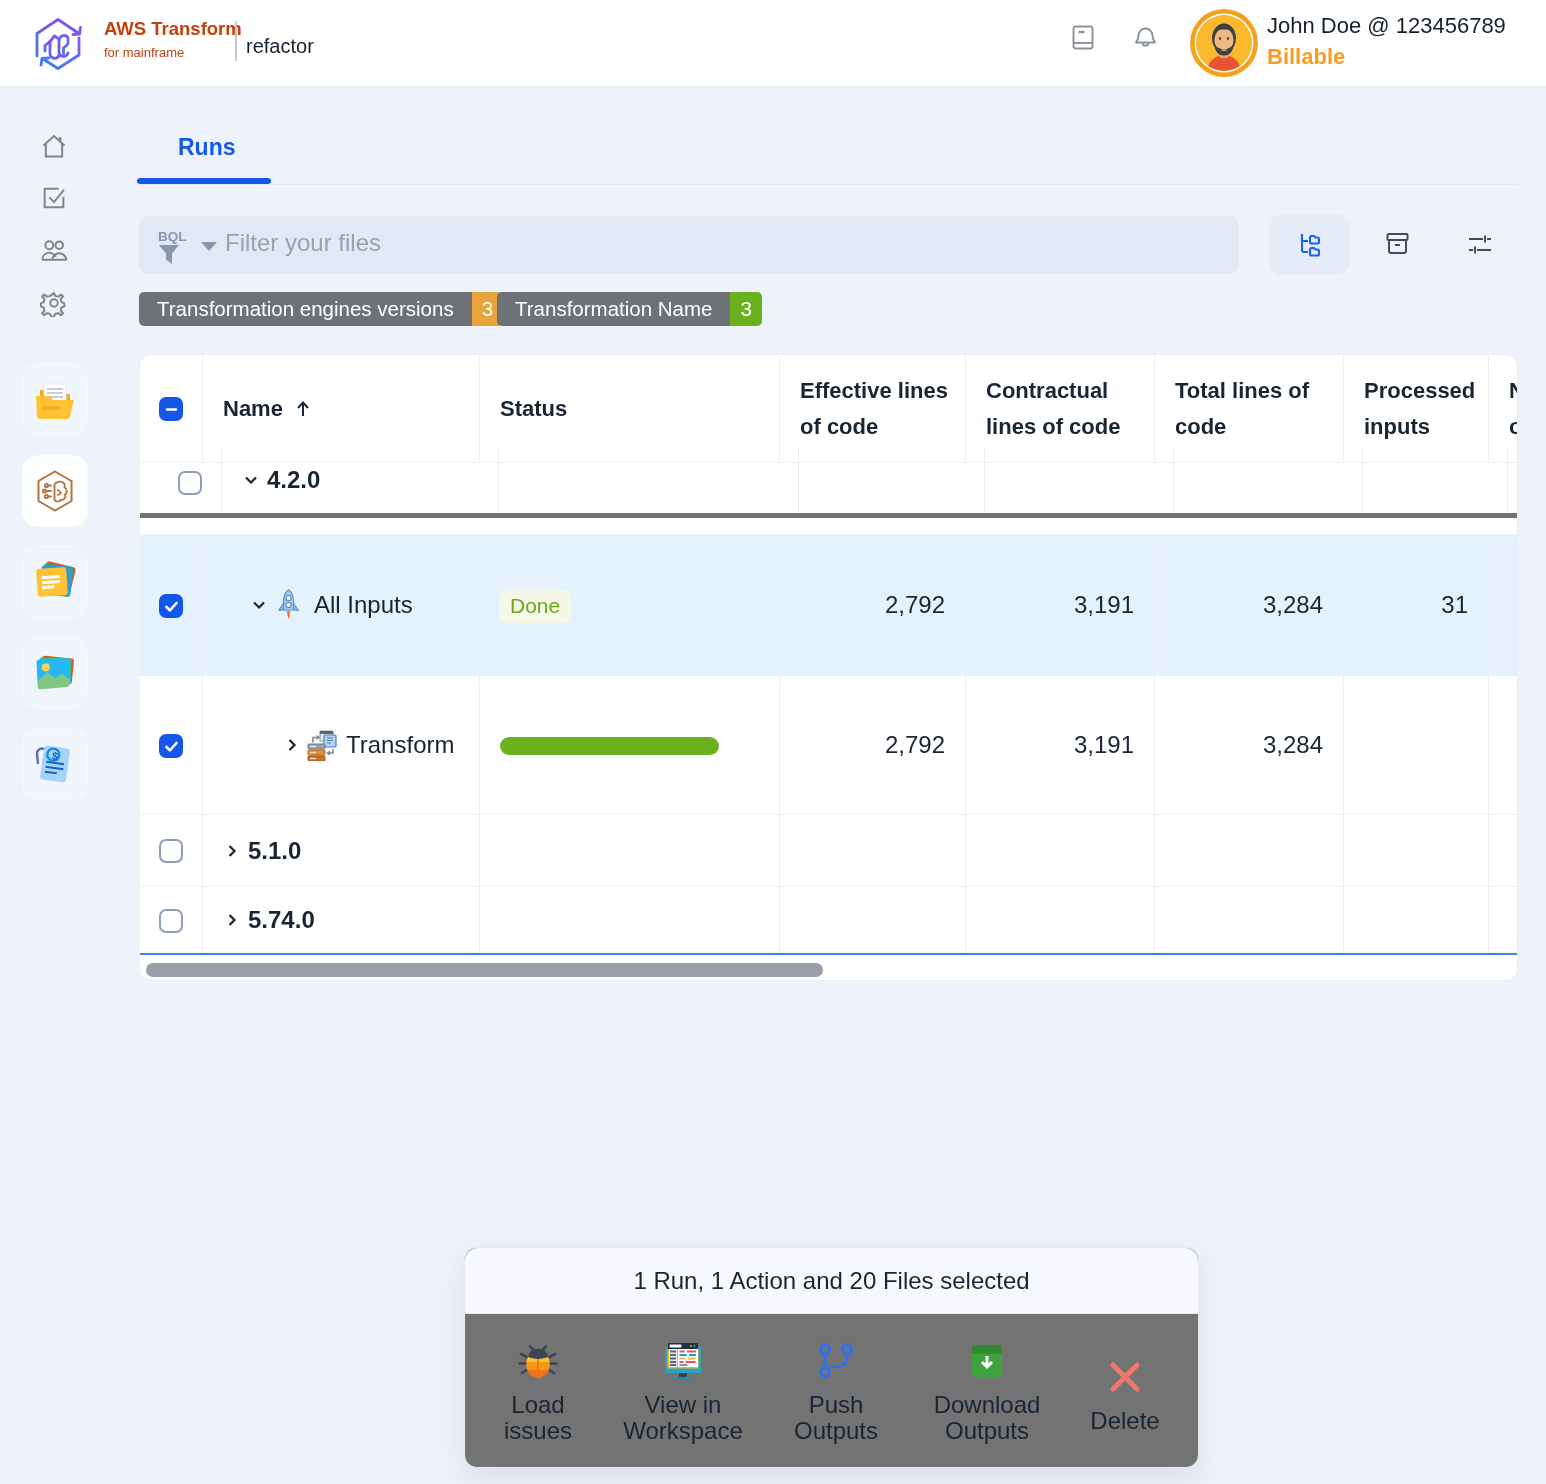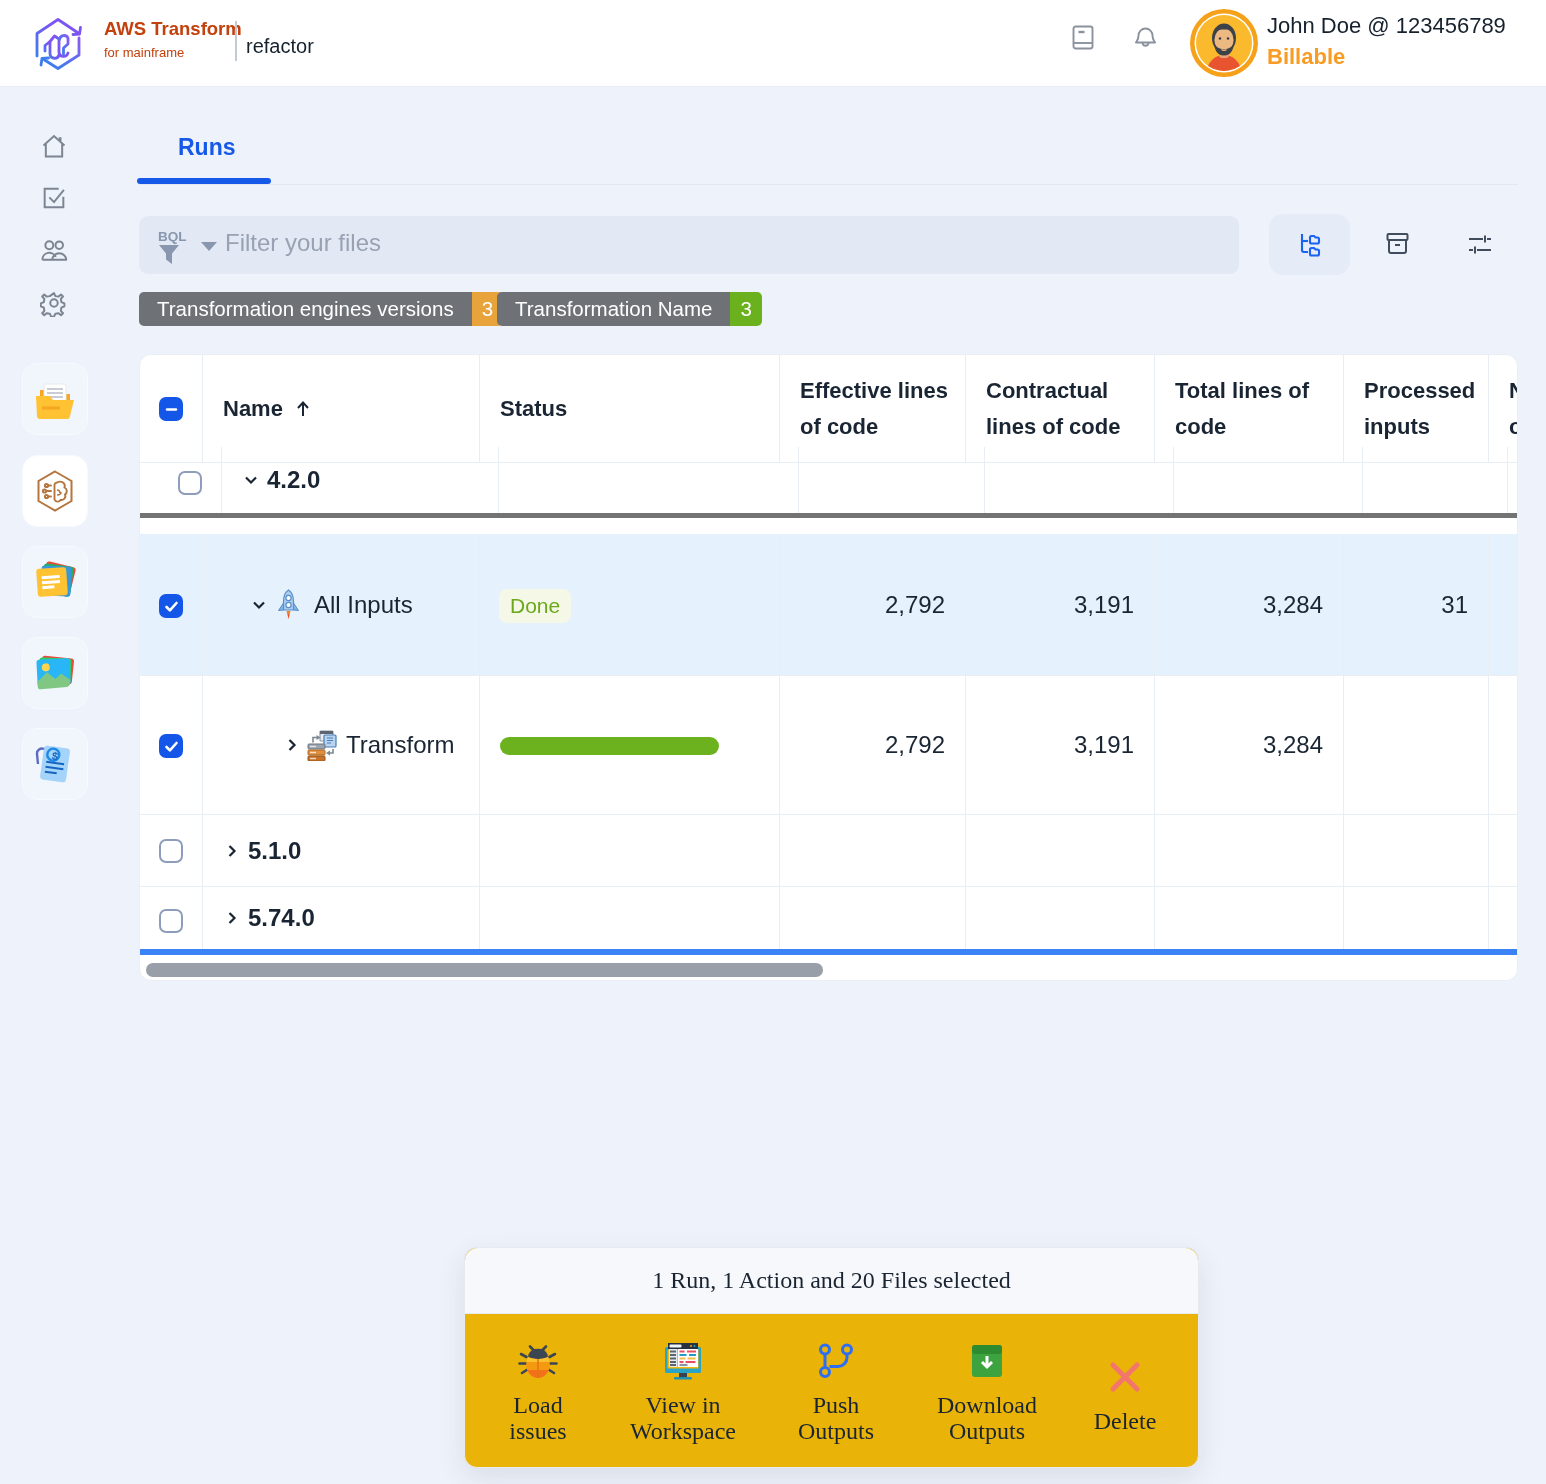--- a/index.html
+++ b/index.html
@@ -51,21 +51,21 @@
 .num-cell { font-size:24px; color:#1A2533; text-align:right; padding-right:20px; display:flex; align-items:center; justify-content:flex-end; }
 .cb { width:24px; height:24px; border-radius:7px; position:absolute; left:19px; }
 .cb.off { background:#fff; border:2px solid #8E9DBC; }
 .cb.on { background:#1456E8; }
 .cb.on svg { position:absolute; left:3.5px; top:3.5px; }
 .chev { display:inline-block; }
 .rowlabel { font-size:24px; color:#1A2533; font-weight:bold; display:flex; align-items:center; }
 
 #hscroll { position:absolute; left:6px; top:608px; width:677px; height:14px; border-radius:7px; background:#999FA8; }
 
-#panel { position:absolute; left:464px; top:1247px; width:735px; height:221px; background:#eab308; border:1px solid #E7EAF1; border-radius:13px; box-shadow:0 10px 28px rgba(35,47,62,.10);font-family:Liberation Serif, serif; }
+#panel { position:absolute; left:464px; top:1247px; width:735px; height:221px; background:#737373; border:1px solid #E7EAF1; border-radius:13px; box-shadow:0 10px 28px rgba(35,47,62,.10); }
 #panel-h { height:66px; border-bottom:1px solid #E8EBF1; background:#F7F8FB; border-radius:13px 13px 0 0; display:flex; align-items:center; justify-content:center; font-size:24px; color:#1A2533; }
 #panel .pitem { position:absolute; top:92px; text-align:center; font-size:24px; color:#1A2533; line-height:26px; }
 .pitem .ic { height:42px; margin-bottom:10px; display:flex; justify-content:center; align-items:center; }
 </style>
 </head>
 <body>
 
 <div id="header">
   <svg id="logo" viewBox="0 0 54 56">
     <defs>
@@ -365,21 +365,21 @@
       <span style="margin-left:7px">5.1.0</span>
     </div>
     <div class="cell c2"></div>
       <div class="cell c3"></div>
       <div class="cell c4"></div>
       <div class="cell c5"></div>
       <div class="cell c6"></div>
       <div class="cell c7"></div>
   </div>
 
-  <div class="trow" style="top:532px; height:68px; border-bottom:6px solid #3b82f6;">
+  <div class="trow" style="top:532px; height:68px; border-bottom:2px solid #3b82f6;">
     <div class="cell c0">
         <div class="cb off" style="top:22px"></div>
       </div>
     <div class="cell c1 rowlabel" style="padding-left:20px">
       <svg class="chev" width="18" height="18" viewBox="0 0 18 18" fill="none" stroke="#1A2533" stroke-width="2.2">
           <path d="M6.5 4 L11.5 9 L6.5 14"></path>
         </svg>
       <span style="margin-left:7px">5.74.0</span>
     </div>
     <div class="cell c2"></div>

